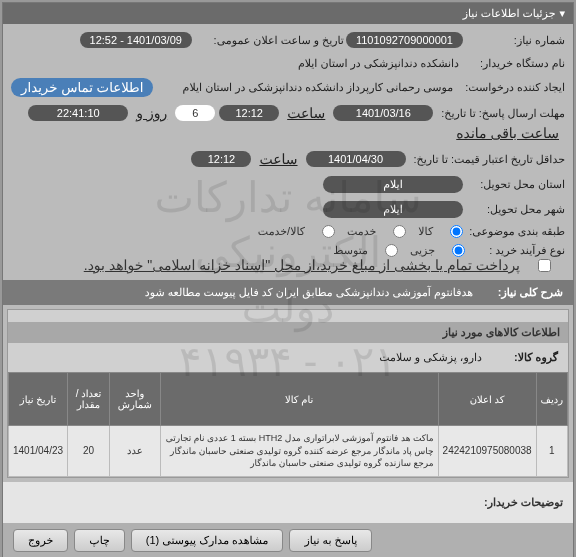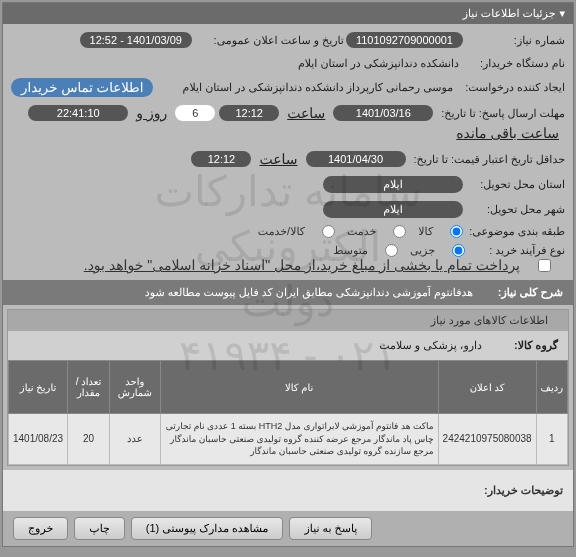--- a/index.html
+++ b/index.html
@@ -86,22 +86,23 @@
   display: flex;
 }
 .desc-bar .lbl2 { min-width: 90px; font-weight: bold; }
 .sub-panel {
   background: #d0d0d0;
   border: 1px solid #999;
   margin: 4px;
 }
 .sub-header {
   background: #a8a8a8;
-  padding: 4px 20px;
-  font-weight: normal;
+  padding: 4px 8px;
+  font-weight: bold;
+  margin-top: 12px;
 }
 table {
   width: 100%;
   border-collapse: collapse;
   font-size: 10px;
   background: #e8e8e8;
 }
 th {
   background: #6b6b6b;
   color: #fff;
@@ -260,21 +261,21 @@
           <th>تاریخ نیاز</th>
         </tr>
       </thead>
       <tbody>
         <tr>
           <td>1</td>
           <td>2424210975080038</td>
           <td class="desc">ماکت هد فانتوم آموزشی لابراتواری مدل HTH2 بسته 1 عددی نام تجارتی چاس پاد ماندگار مرجع عرضه کننده گروه تولیدی صنعتی حاسبان ماندگار مرجع سازنده گروه تولیدی صنعتی حاسبان ماندگار</td>
           <td>عدد</td>
           <td>20</td>
-          <td>1401/08/23</td>
+          <td>1401/04/23</td>
         </tr>
       </tbody>
     </table>
   </div>
 
   <div class="notes">
     <span style="font-weight:bold">توضیحات خریدار:</span>
   </div>
 
   <div class="footer-btns">

